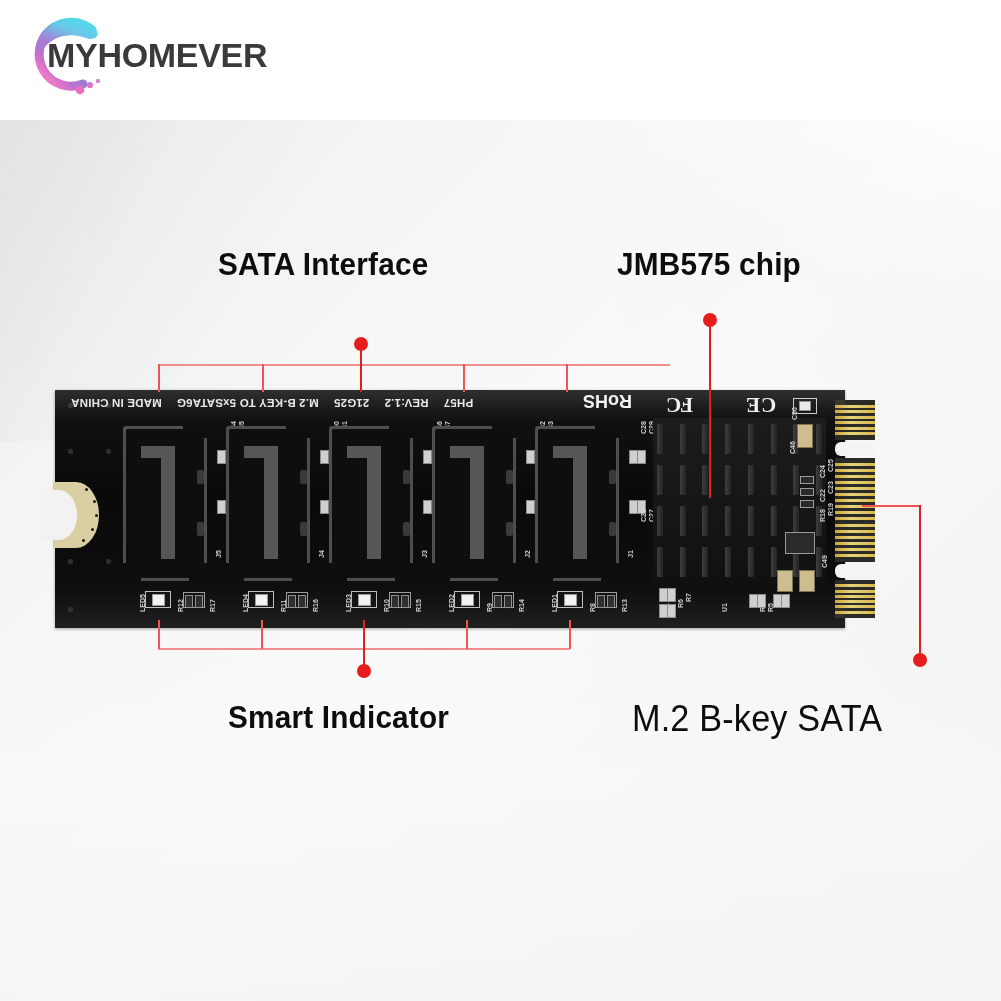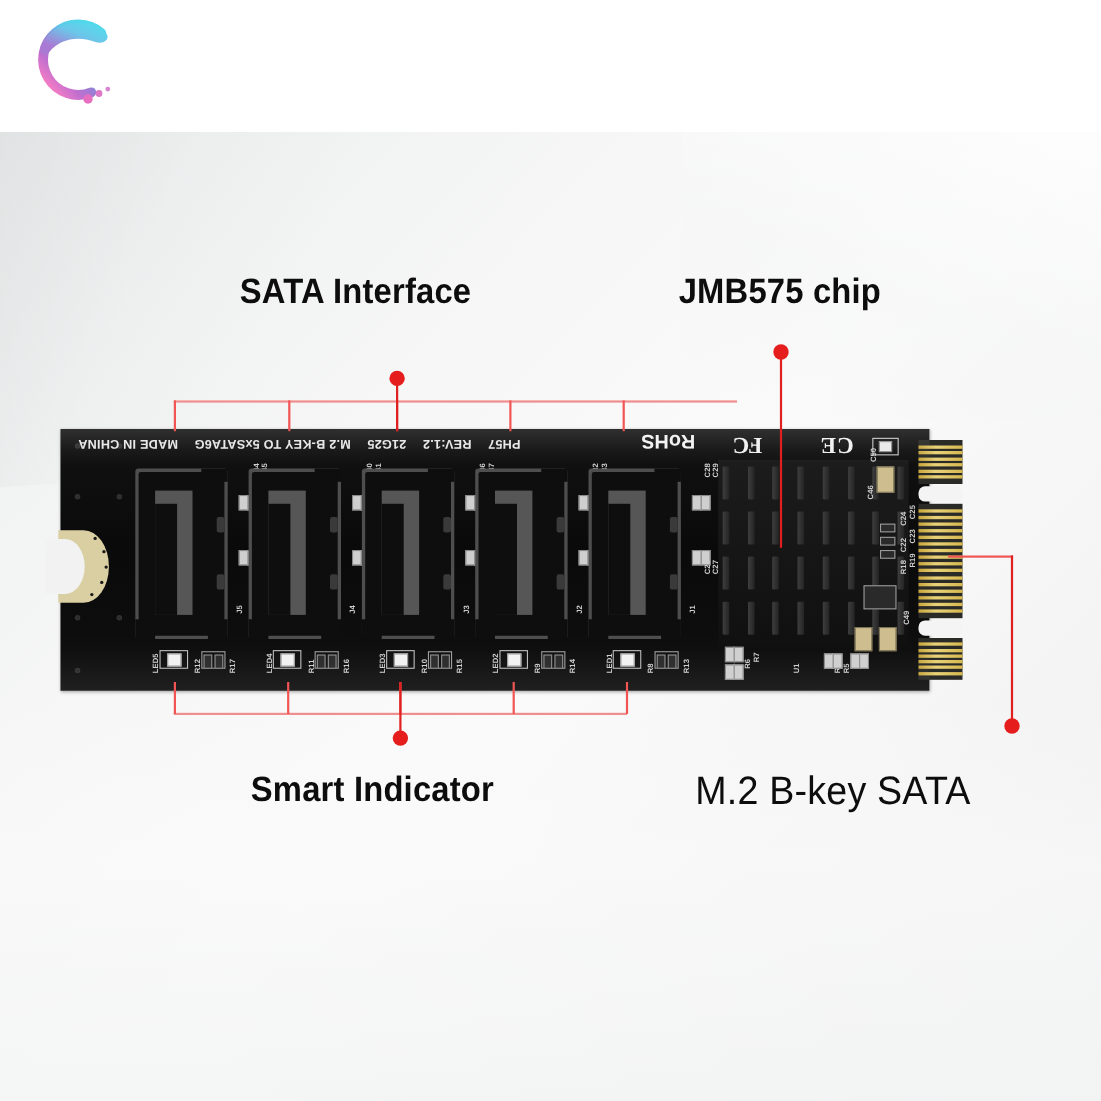--- a/index.html
+++ b/index.html
@@ -280,20 +280,21 @@
 
       <path d="M78,24 A32,32 0 1 0 69,78" fill="none" stroke="url(#gswirl)" stroke-width="9" stroke-linecap="round"></path>
 
       <path d="M24,34 C34,12 72,9 83,25 C86,30 80,35 72,32 C56,26 40,30 31,41 C26,47 20,42 24,34 Z" fill="url(#gswirl2)"></path>
 
       <circle cx="66" cy="84" r="4.3" fill="#e86fc0"></circle>
       <circle cx="76" cy="79" r="3.1" fill="#de77c6"></circle>
       <circle cx="84" cy="75" r="2.2" fill="#d885cf"></circle>
     </svg>
   </div>
+  <div id="logo-text">MYHOMEVER</div>
 </div>
 
 <div id="photo">
   <div id="photo-sheen"></div>
   <div id="photo-sheen2"></div>
   <div id="photo-sheen3"></div>
 </div>
 
 <div class="label" id="label-sata">SATA Interface</div>
 <div class="label" id="label-chip">JMB575 chip</div>

